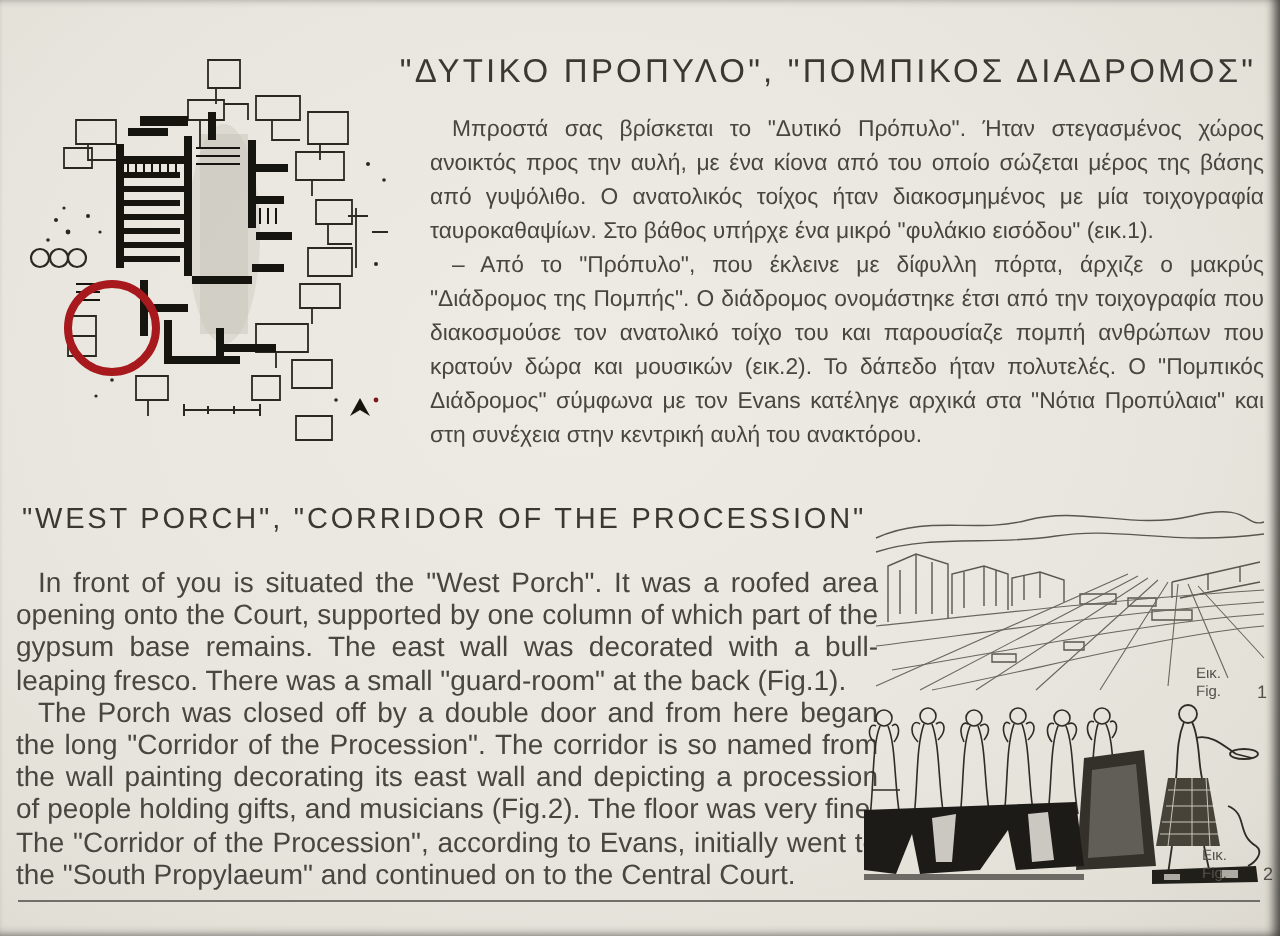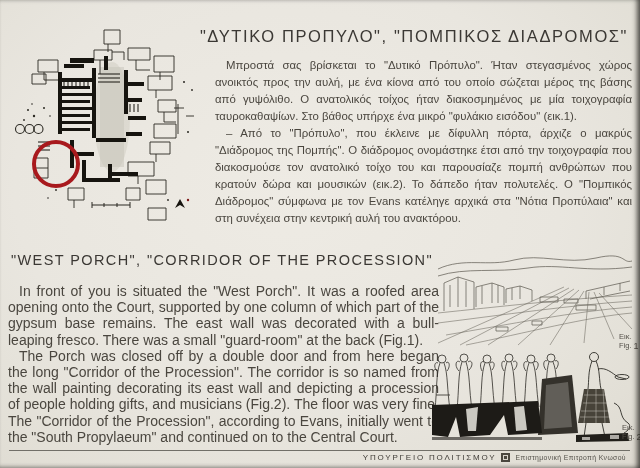--- a/index.html
+++ b/index.html
@@ -34,21 +34,21 @@
     white-space:nowrap;
   }
   .english-text{
     position:absolute;left:8px;width:431px;top:283px;
     font-size:14px;line-height:16.2px;text-align:justify;color:#4a463f;
   }
   .fig1{position:absolute;left:436px;top:249px;width:197px;height:98px;}
   .fig2{position:absolute;left:426px;top:347px;width:207px;height:100px;}
   .fig-label{
     position:absolute;font-size:7.5px;line-height:8.5px;color:#55514a;
-    display:flex;align-items:flex-end;gap:2px;margin-left:21px;
+    display:flex;align-items:flex-end;gap:18px;
   }
   .fig-label .num{font-size:9px;}
   .fig1-label{left:598px;top:333px;}
   .fig2-label{left:601px;top:424px;}
   .footer-line{position:absolute;left:9px;right:10px;top:450px;height:1px;background:#716f68;}
   .footer{
     position:absolute;right:14px;top:453px;display:flex;align-items:center;gap:5px;
   }
   .ministry{font-size:8px;letter-spacing:1.8px;color:#3f3c37;}
   .logo{width:9px;height:9px;background:#4a473f;position:relative;flex:0 0 auto;}
@@ -264,19 +264,14 @@
   </div>
   <div class="fig-label fig2-label">
     <span>
       <div>Εικ.</div>
       <div>Fig.</div>
     </span>
     <span class="num">2</span>
   </div>
 
   <div class="footer-line"></div>
-  <div class="footer">
-    <span class="ministry">ΥΠΟΥΡΓΕΙΟ  ΠΟΛΙΤΙΣΜΟΥ</span>
-    <span class="logo"></span>
-    <span class="committee">Επιστημονική Επιτροπή Κνωσού</span>
-  </div>
 
 </div>
 
 </body></html>

